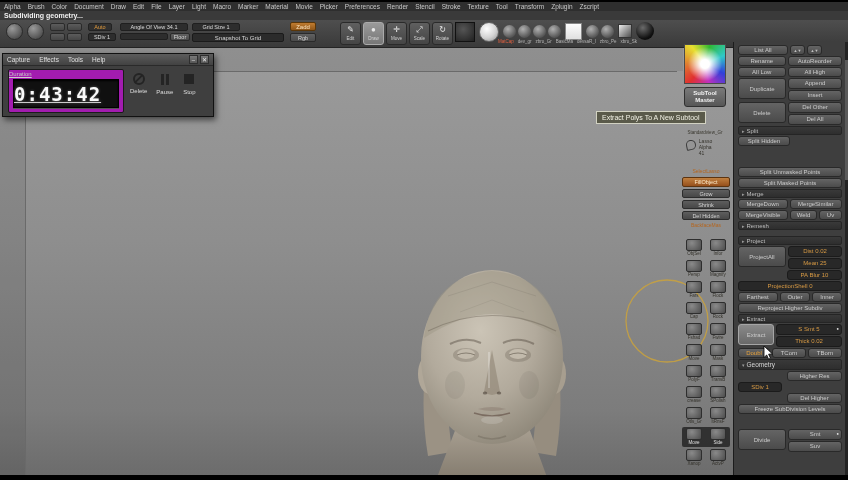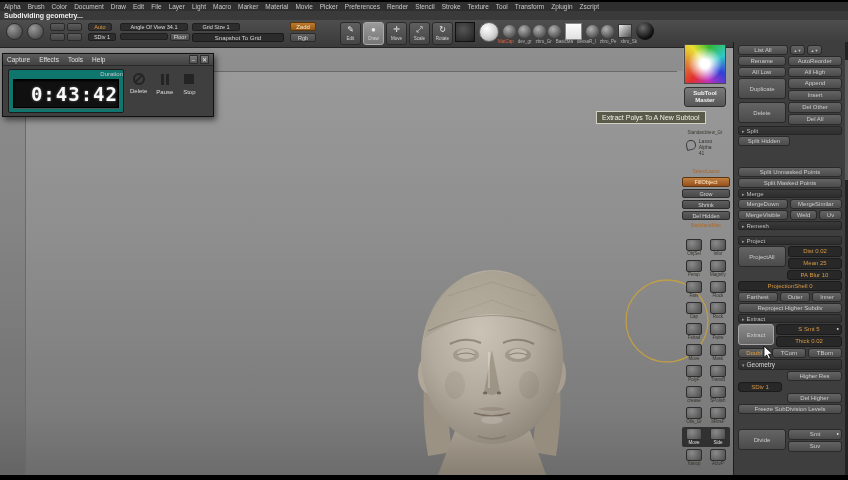--- a/index.html
+++ b/index.html
@@ -49,22 +49,22 @@
 
   
   #capture{left:2px;top:53px;width:212px;height:64px;background:#3f3f3f;
            border:1px solid #121212;box-shadow:2px 3px 6px rgba(0,0,0,.55);z-index:30;}
   #cap-title{height:12px;background:linear-gradient(#5c5c5c,#424242);display:flex;align-items:center;
              gap:9px;padding:0 4px;font-size:6.5px;color:#e0e0e0;border-bottom:1px solid #2a2a2a;}
   .capture-menu-item{cursor:default;}
   #cap-ctrls{margin-left:auto;display:flex;gap:2px;}
   .win-btn{width:9px;height:9px;background:linear-gradient(#7a7a7a,#565656);border:1px solid #2e2e2e;
            font-size:6px;line-height:8px;text-align:center;color:#f0f0f0;}
-  #timerpanel{position:absolute;left:5px;top:15px;width:116px;height:44px;background:#0f766e;
-              border:1px solid #1b1b1b;border-radius:2px;text-align:right;}
+  #timerpanel{position:absolute;left:5px;top:15px;width:116px;height:44px;background:#a21caf;
+              border:1px solid #1b1b1b;border-radius:2px;text-align:left;text-decoration:underline;}
   #duration-label{font-size:6px;color:#c8c8c8;line-height:9px;}
   #timerbox{margin:0 auto;width:106px;height:29px;background:#101010;border:1px solid #000;
             box-shadow:inset 0 1px 2px #000, 0 1px 0 #555;}
   #timer{font-family:"DejaVu Sans Mono",monospace;font-size:19px;font-weight:bold;color:#fafafa;
          line-height:29px;letter-spacing:1px;text-shadow:0 0 3px rgba(255,255,255,.35);}
   #transport{position:absolute;left:127px;top:19px;display:flex;gap:9px;}
   .transport{text-align:center;}
   .ticon{width:14px;height:13px;margin:0 auto;position:relative;}
   .delete-icon{width:12px;height:12px;border:2px solid #242424;border-radius:50%;margin:0 auto;position:relative;}
   .delete-icon::after{content:'';position:absolute;left:-2px;top:3px;width:11px;height:2px;

